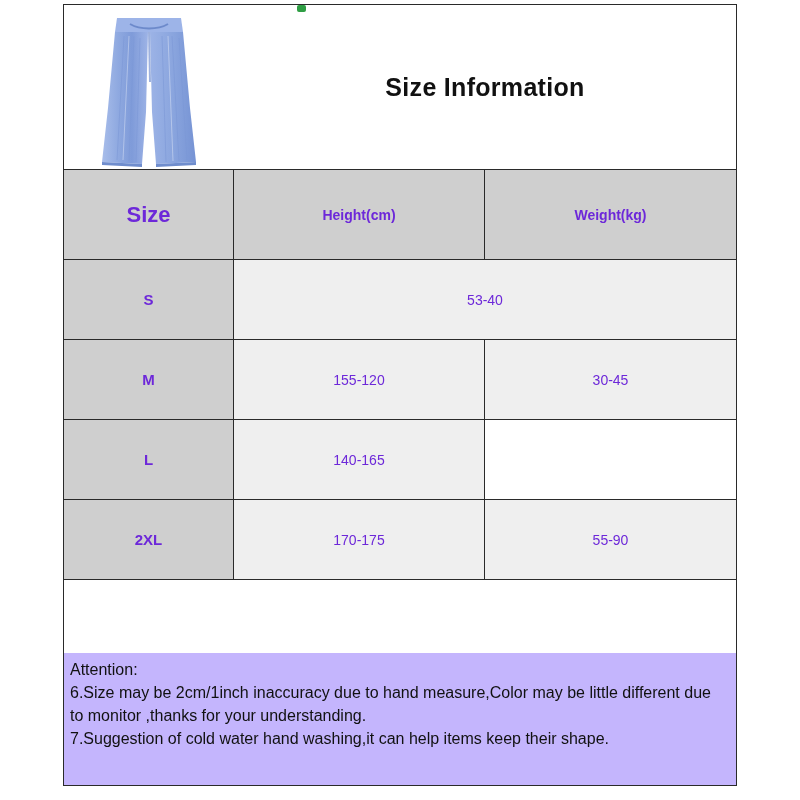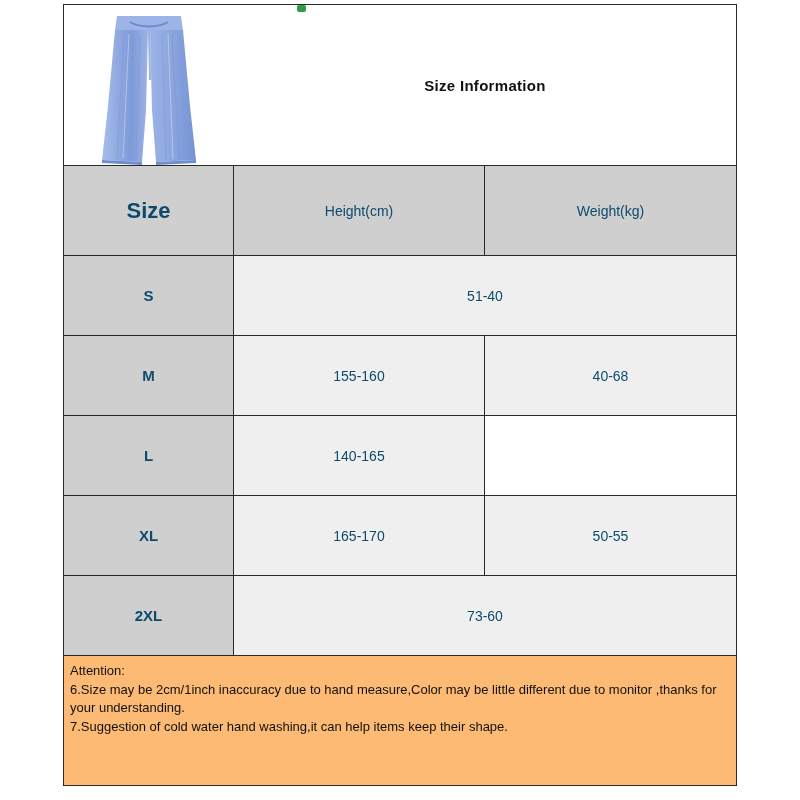--- a/index.html
+++ b/index.html
@@ -47,21 +47,21 @@
     position: relative;
   }
   .header-title-cell {
     flex: 1;
     display: flex;
     align-items: center;
     justify-content: center;
     background: #ffffff;
   }
   .header-title {
-    font-size: 15px;
+    font-size: 25px;
     font-weight: bold;
     color: #111111;
     letter-spacing: 0.3px;
   }
   
   .pants-wrap {
     width: 130px;
     height: 155px;
     position: relative;
     margin-top: 4px;
@@ -80,21 +80,21 @@
   }
   .row.head .c {
     font-weight: bold;
   }
   .c {
     display: flex;
     align-items: center;
     justify-content: center;
     box-sizing: border-box;
     font-size: 14px;
-    color: #0c4a6e;
+    color: #6d28d9;
     text-align: center;
   }
   .c.size {
     width: 170px;
     background: #cfcfcf;
     border-right: 1px solid #2a2a2a;
     font-weight: bold;
   }
   .c.height {
     width: 251px;
@@ -110,36 +110,36 @@
     flex: none;
   }
   .row.head .c.size {
     font-size: 22px;
     background: #cfcfcf;
   }
   .row.head .c.height,
   .row.head .c.weight {
     font-size: 14px;
     background: #cfcfcf;
-    font-weight: normal;
+    font-weight: bold;
   }
   .row.data {
     height: 80px;
     flex: none;
   }
   .row.data .c.size {
     font-size: 15px;
   }
   
   .attention {
     height: 132px;
     padding: 6px 8px 0 6px;
     box-sizing: border-box;
-    background: #fdba74;
-    font-size: 13px;
+    background: #c4b5fd;
+    font-size: 16px;
     color: #111111;
     line-height: 1.43;
   }
   .attention div {
     white-space: pre-wrap;
   }
   .green-dot {
     position: absolute;
     left: 233px;
     top: 0px;
@@ -211,43 +211,39 @@
     <div class="table">
 
       <div class="row head">
         <div class="c size">Size</div>
         <div class="c height">Height(cm)</div>
         <div class="c weight">Weight(kg)</div>
       </div>
 
       <div class="row data">
         <div class="c size">S</div>
-        <div class="c weight">51-40</div>
+        <div class="c weight">53-40</div>
       </div>
 
       <div class="row data">
         <div class="c size">M</div>
-        <div class="c height">155-160</div>
-        <div class="c weight">40-68</div>
+        <div class="c height">155-120</div>
+        <div class="c weight">30-45</div>
       </div>
 
       <div class="row data">
         <div class="c size">L</div>
         <div class="c height">140-165</div>
       </div>
 
-      <div class="row data">
-        <div class="c size">XL</div>
-        <div class="c height">165-170</div>
-        <div class="c weight">50-55</div>
-      </div>
 
       <div class="row data">
         <div class="c size">2XL</div>
-        <div class="c weight">73-60</div>
+        <div class="c height">170-175</div>
+        <div class="c weight">55-90</div>
       </div>
 
     </div>
 
     <div class="attention">
       <div>Attention:</div>
       <div>6.Size may be 2cm/1inch inaccuracy due to hand measure,Color may be little different due to monitor ,thanks for your understanding.</div>
       <div>7.Suggestion of cold water hand washing,it can help items keep their shape.</div>
     </div>
 

